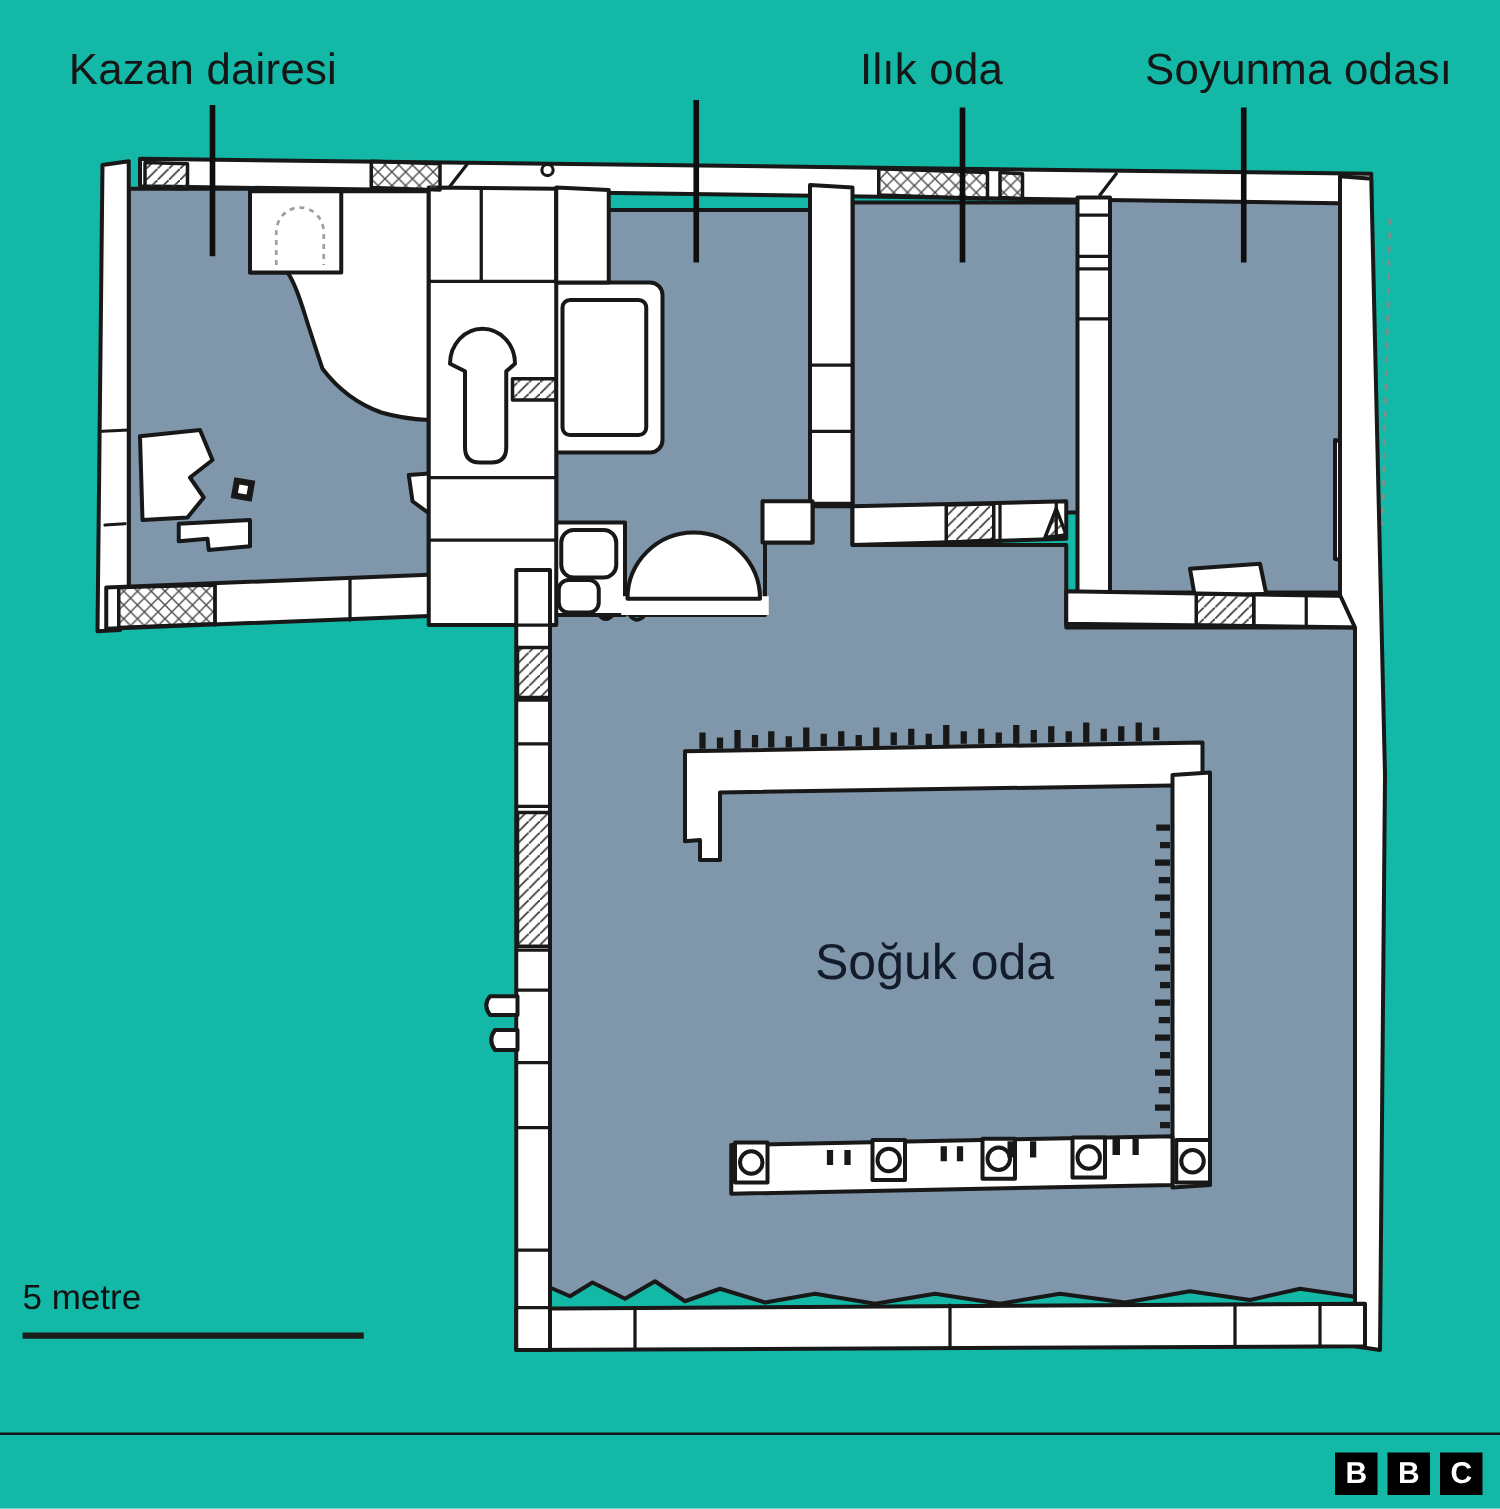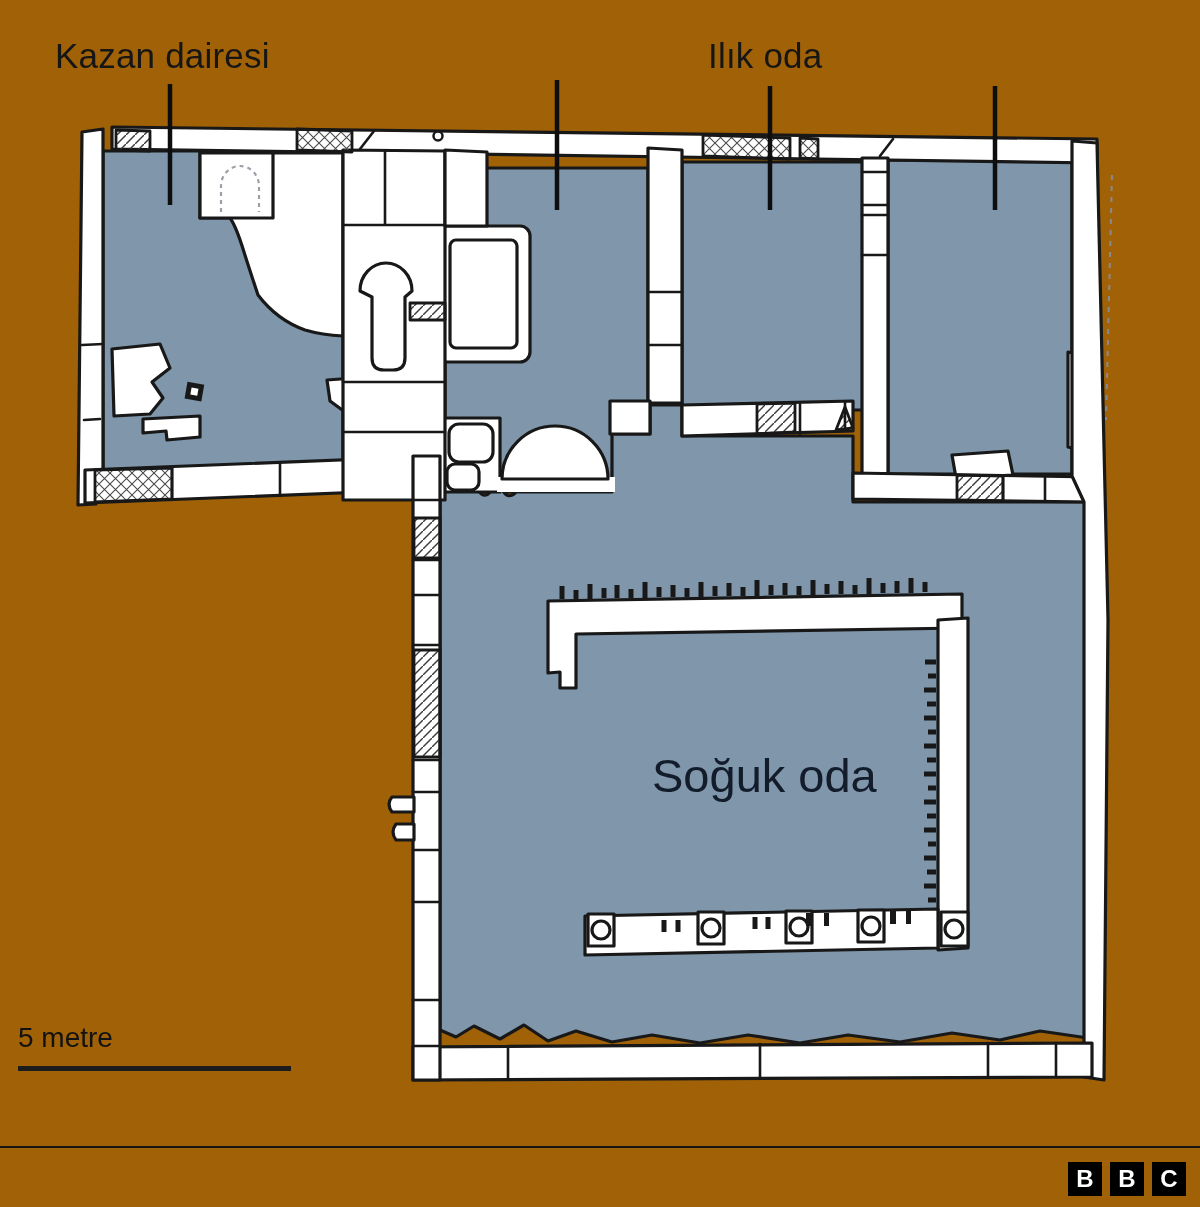--- a/index.html
+++ b/index.html
@@ -5,30 +5,30 @@
   :root{
     --room-fill:#7F96AB;
     --line:#181818;
     --label-text:#161616;
     --inner-text:#131C2B;
     --brand-bg:#000000;
     --brand-text:#ffffff;
   }
   html,body{margin:0;padding:0;background:#fff;}
   .stage{
-    position:relative;width:1200px;height:1207px;background:#a16207;
+    position:relative;width:1200px;height:1207px;background:#14b8a6;
     font-family:"Liberation Sans", sans-serif;overflow:hidden;
   }
   .plan-svg{position:absolute;left:0;top:0;width:1200px;height:1207px;}
   .room-label{
     position:absolute;top:36px;font-size:35px;color:var(--label-text);
     white-space:nowrap;letter-spacing:0.2px;
   }
   .inner-room-label{
-    position:absolute;left:652px;top:748px;font-size:47px;
+    position:absolute;left:652px;top:748px;font-size:40px;
     color:var(--inner-text);white-space:nowrap;
   }
   .scale-label{
     position:absolute;left:18px;top:1022px;font-size:28px;color:#121212;
   }
   .scale-bar{
     position:absolute;left:18px;top:1066px;width:273px;height:5px;background:#1c1c1c;
   }
   .footer-divider{
     position:absolute;left:0;top:1146px;width:1200px;height:2px;background:#141414;
@@ -181,21 +181,22 @@
 
     <g>
       <path class="leader" d="M170,84 L170,205"></path>
       <path class="leader" d="M557,80 L557,210"></path>
       <path class="leader" d="M770,86 L770,210"></path>
       <path class="leader" d="M995,86 L995,210"></path>
     </g>
   </svg>
 
   <div class="room-label" style="left:55px">Kazan dairesi</div>
-  <div class="room-label" style="left:708px">Ilık oda</div>
+  <div class="room-label" style="left:688px">Ilık oda</div>
+  <div class="room-label" style="left:916px">Soyunma odası</div>
 
   <div class="inner-room-label">Soğuk oda</div>
 
   <div class="scale-label">5 metre</div>
   <div class="scale-bar"></div>
 
   <div class="footer-divider"></div>
 
   <div class="brand">
     <div class="sq">B</div>

